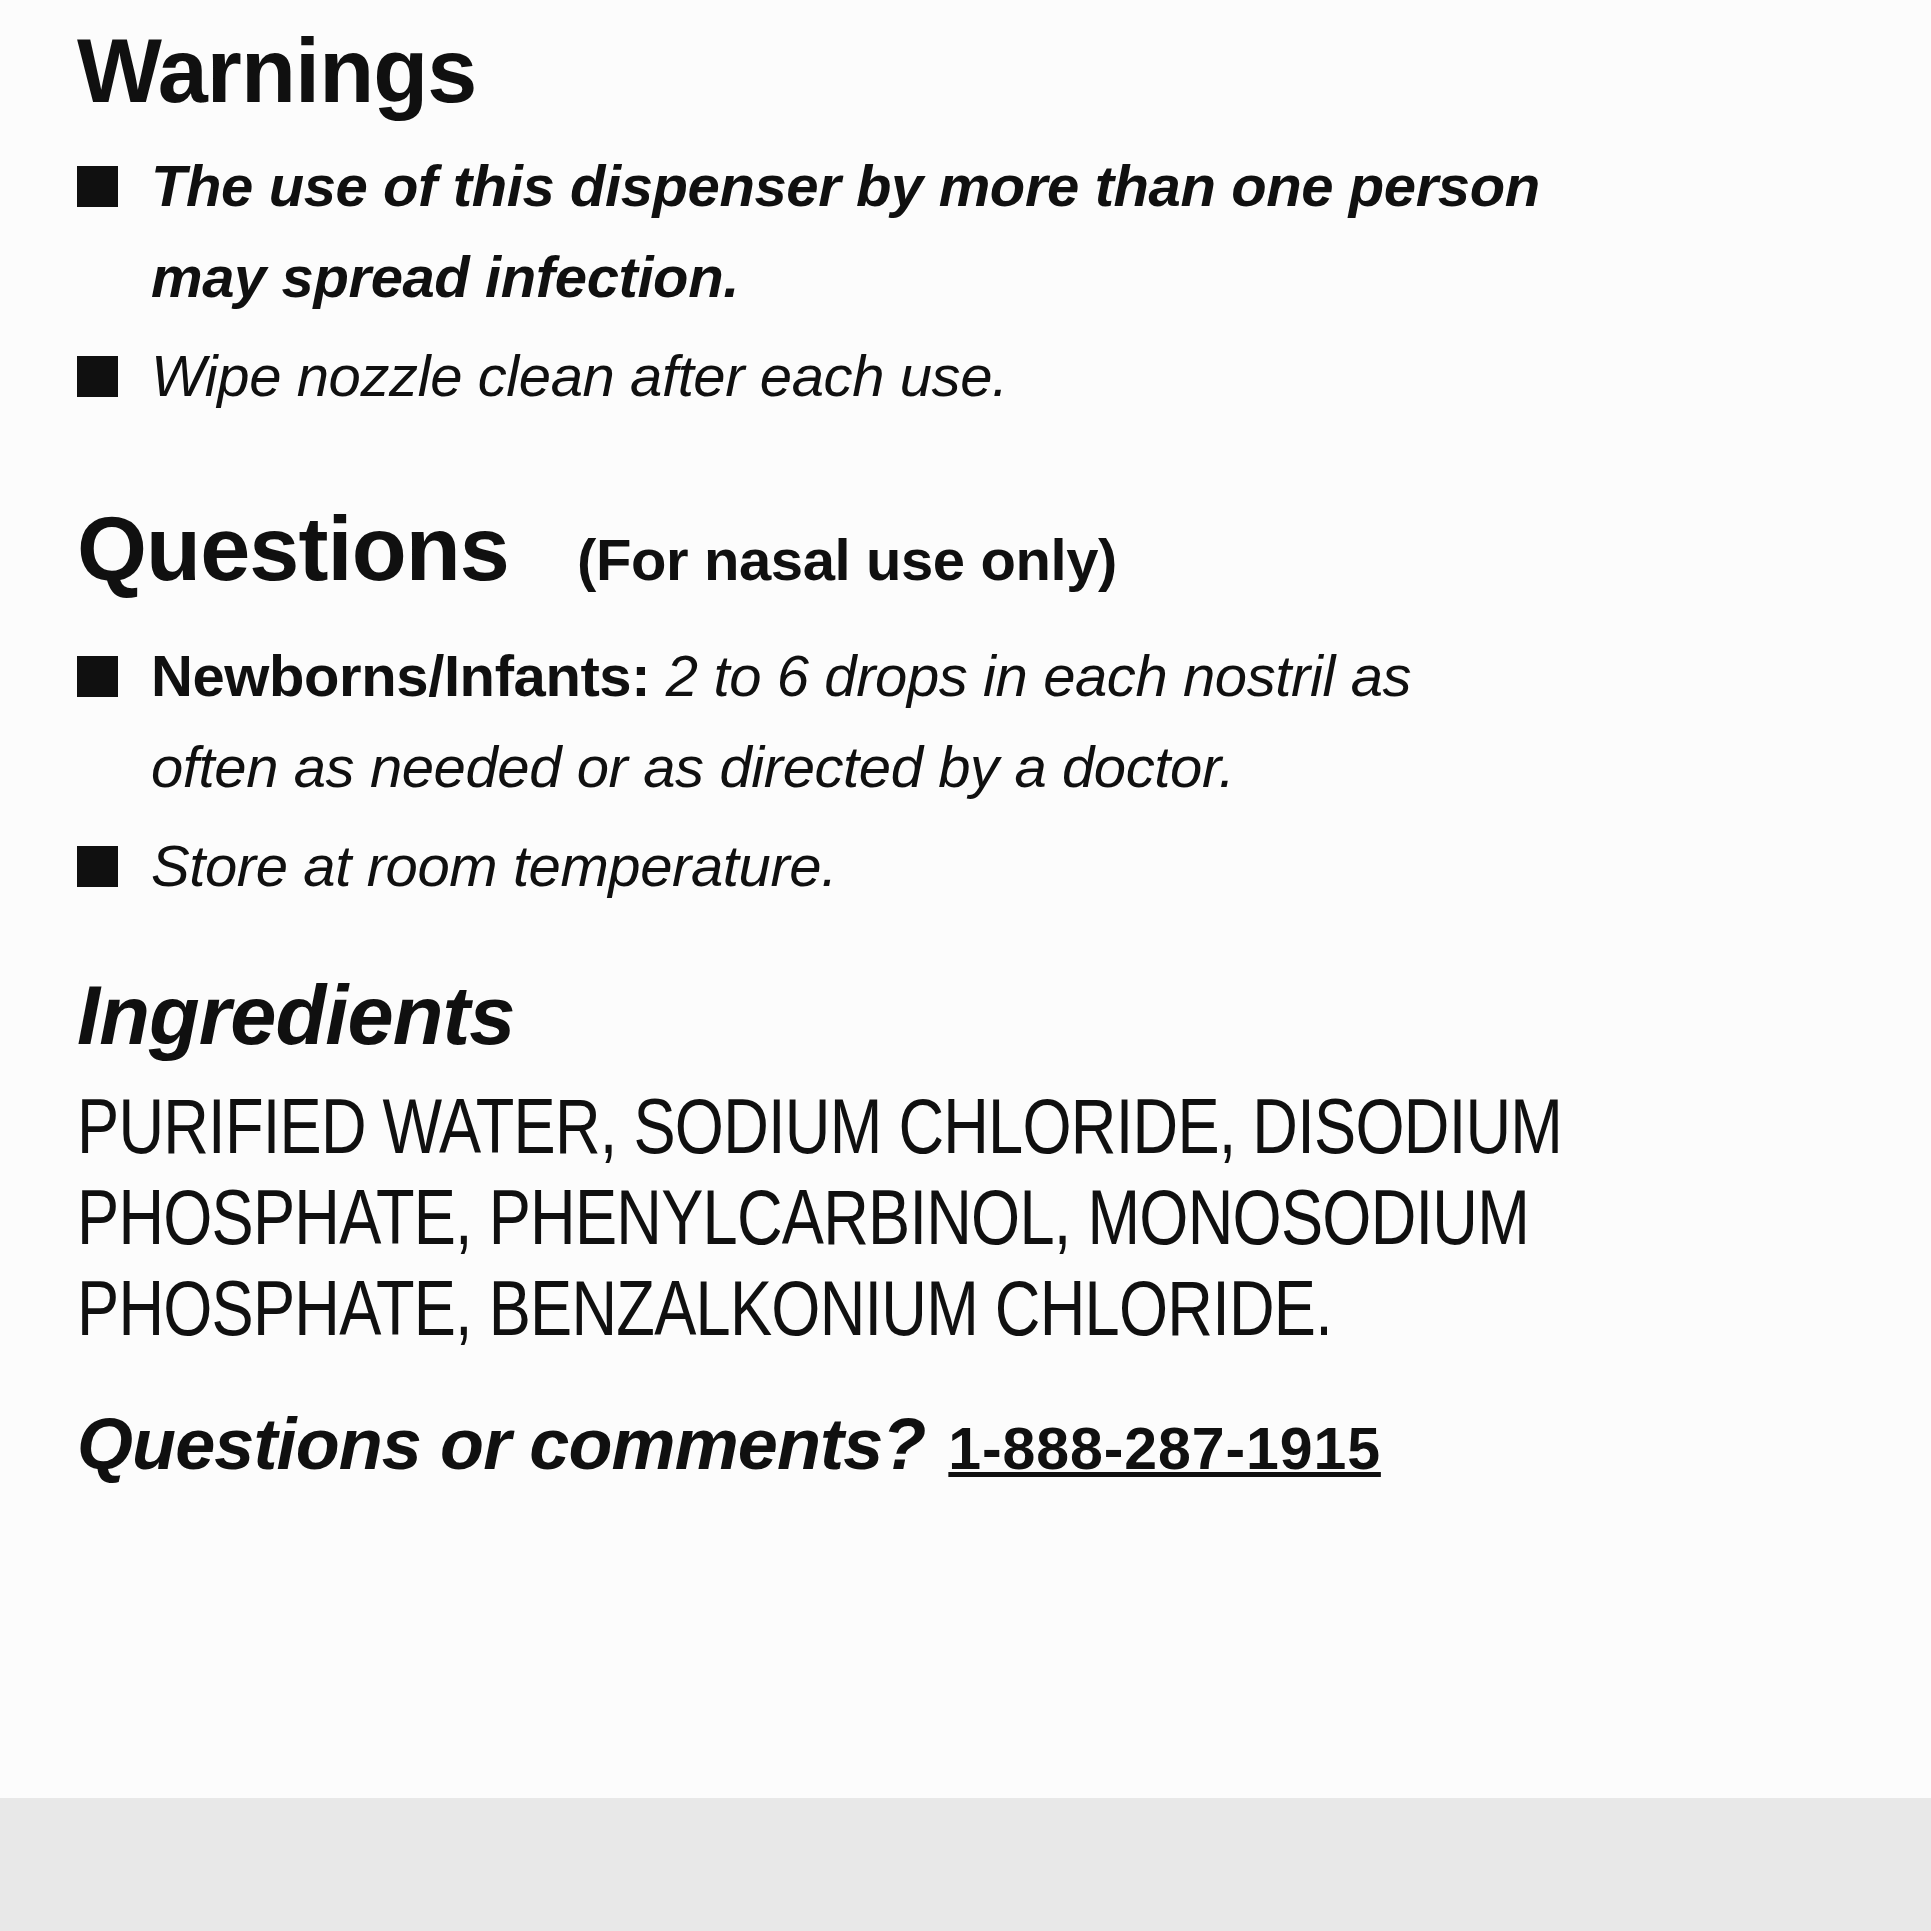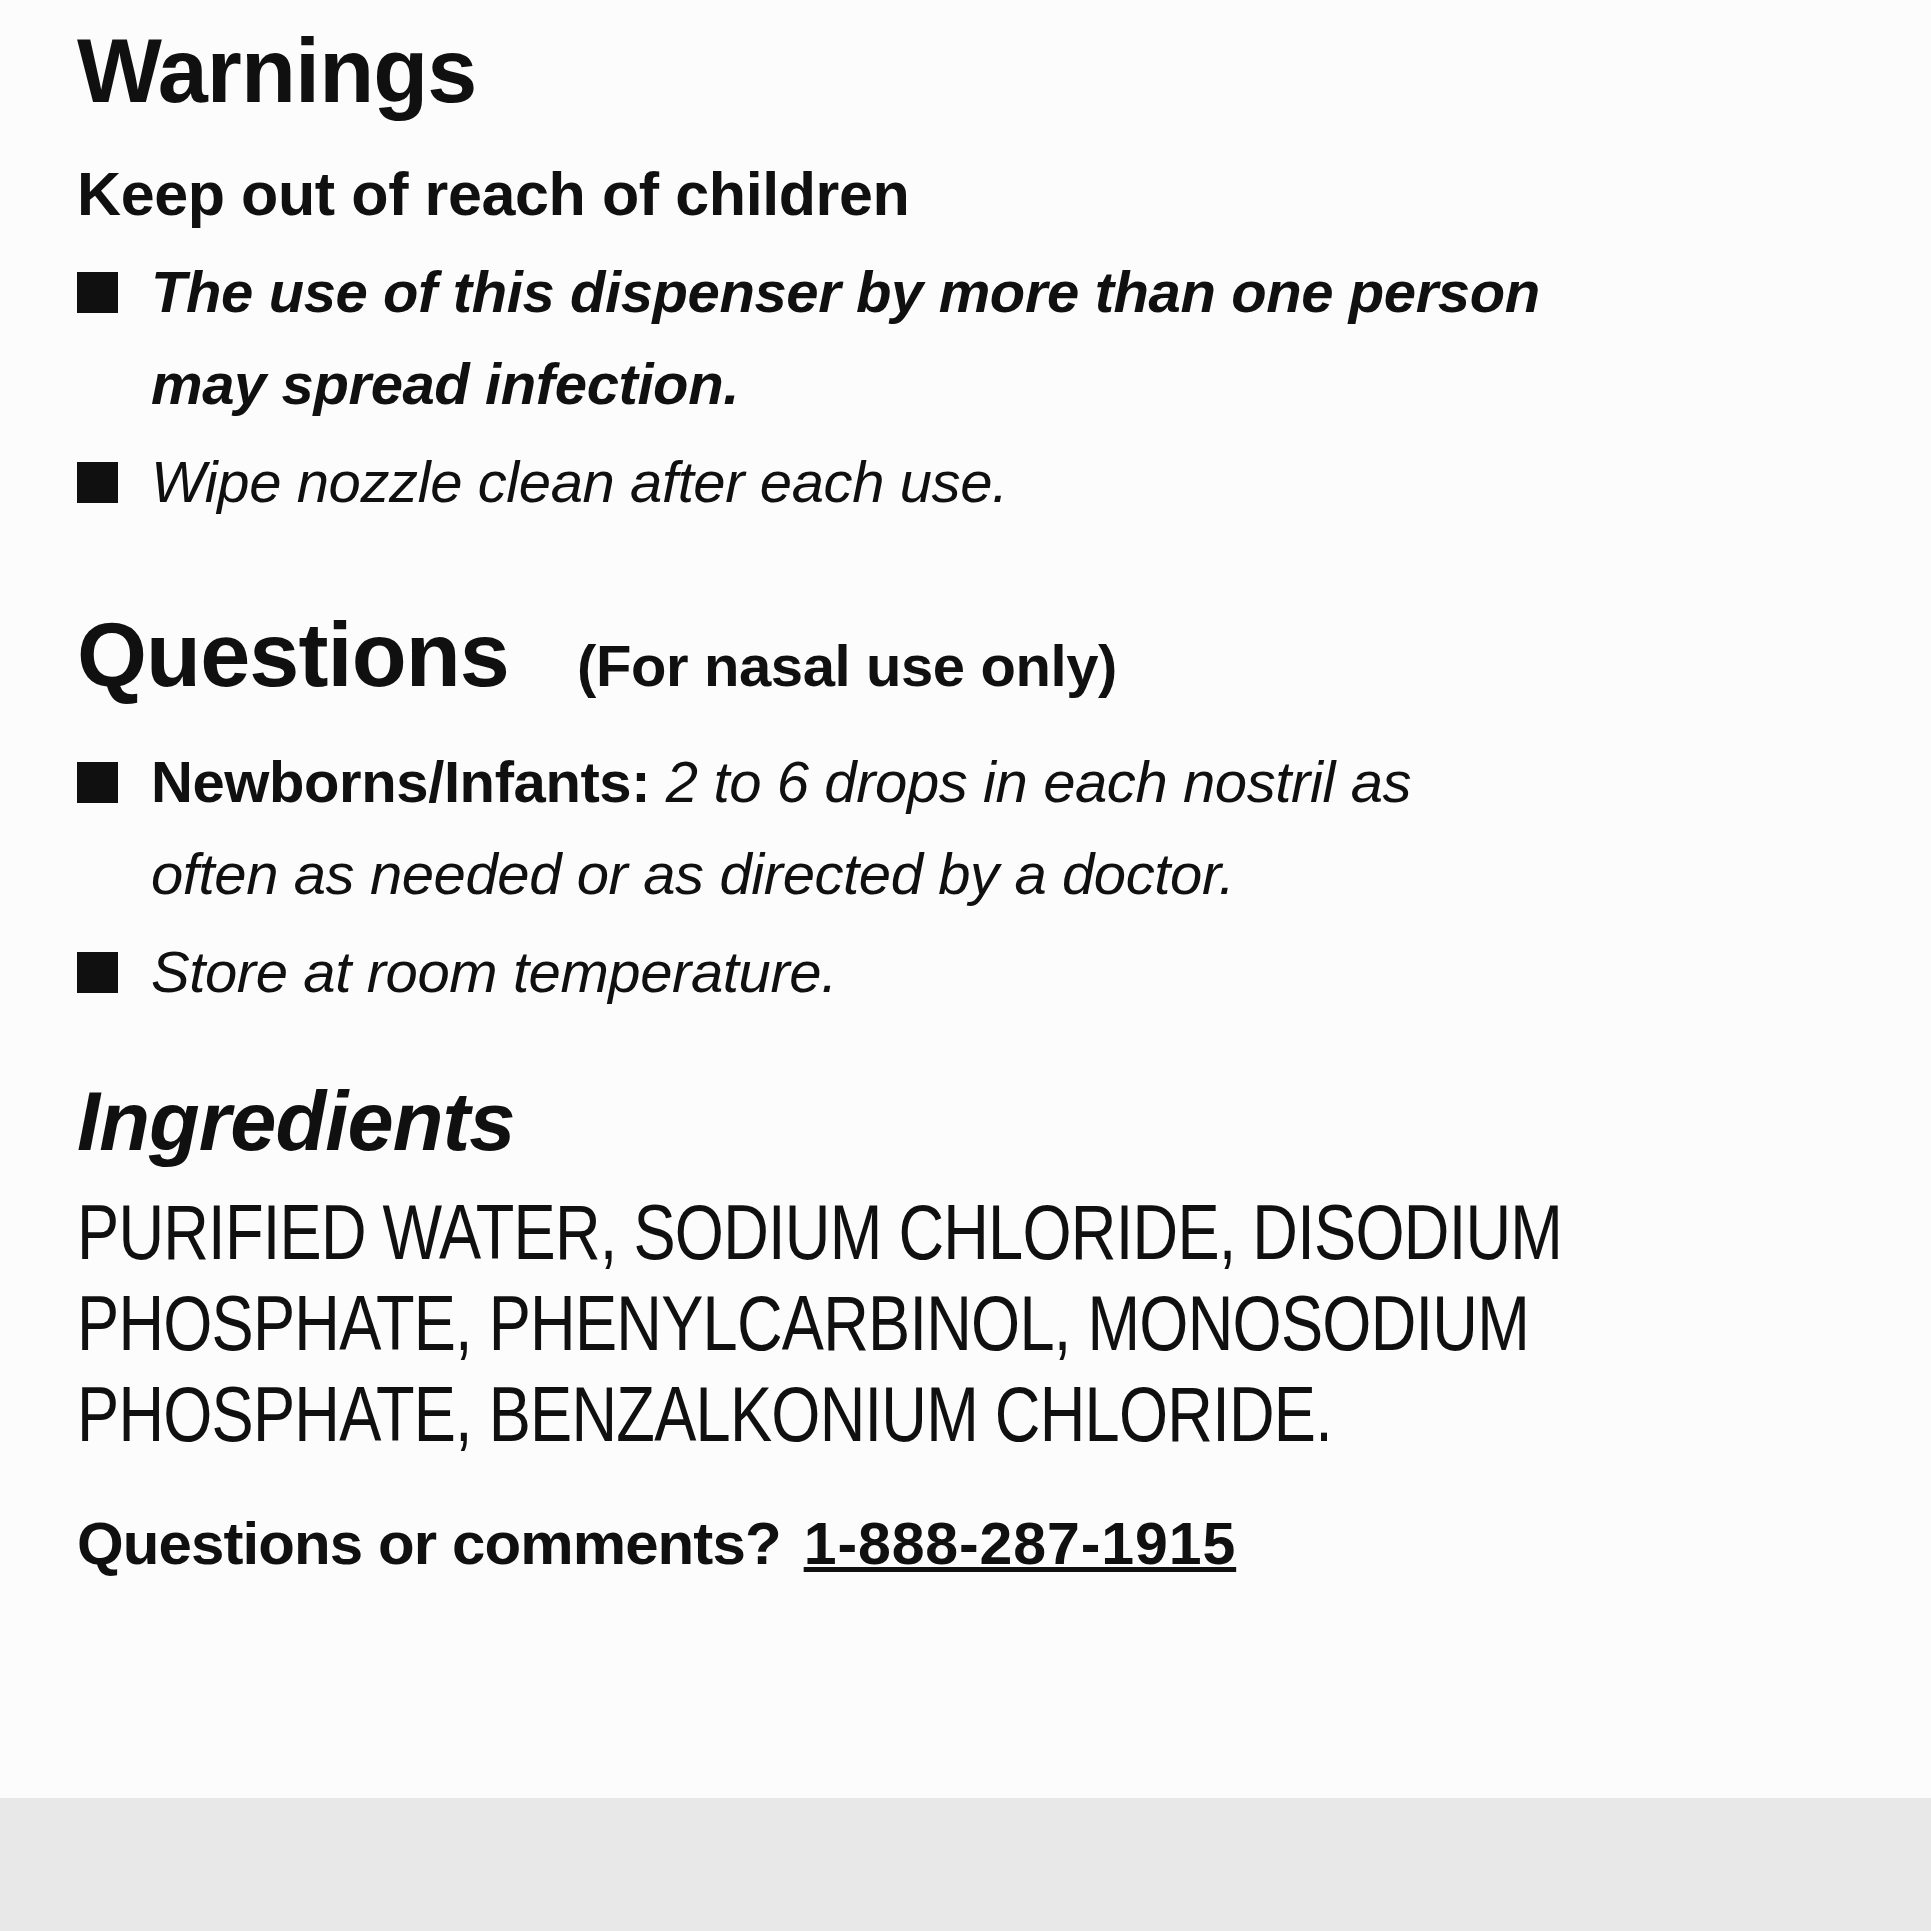--- a/index.html
+++ b/index.html
@@ -89,40 +89,40 @@
     white-space: pre-line;
     transform: scaleX(0.82);
     transform-origin: 0 0;
   }
 
   
   .contact {
     margin-top: 49px;
   }
   .contact-q {
-    font-size: 60px;
+    font-size: 72px;
     font-weight: bold;
+    font-style: italic;
     letter-spacing: -0.9px;
   }
   .contact-phone {
     font-size: 59px;
     font-weight: bold;
     letter-spacing: 0.9px;
     margin-left: 23px;
     text-decoration: underline;
   }
 </style>
 </head>
 <body>
 
 <div class="page">
 
   <section>
     <h1 class="h1">Warnings</h1>
-    <p class="subhead">Keep out of reach of children</p>
 
     <div class="bullets">
       <div class="bullet-row">
         <span class="bullet-sq"></span>
         <p class="btext bold prewrap">The use of this dispenser by more than one person
 may spread infection.</p>
       </div>
       <div class="bullet-row">
         <span class="bullet-sq"></span>
         <p class="btext prewrap">Wipe nozzle clean after each use.</p>

